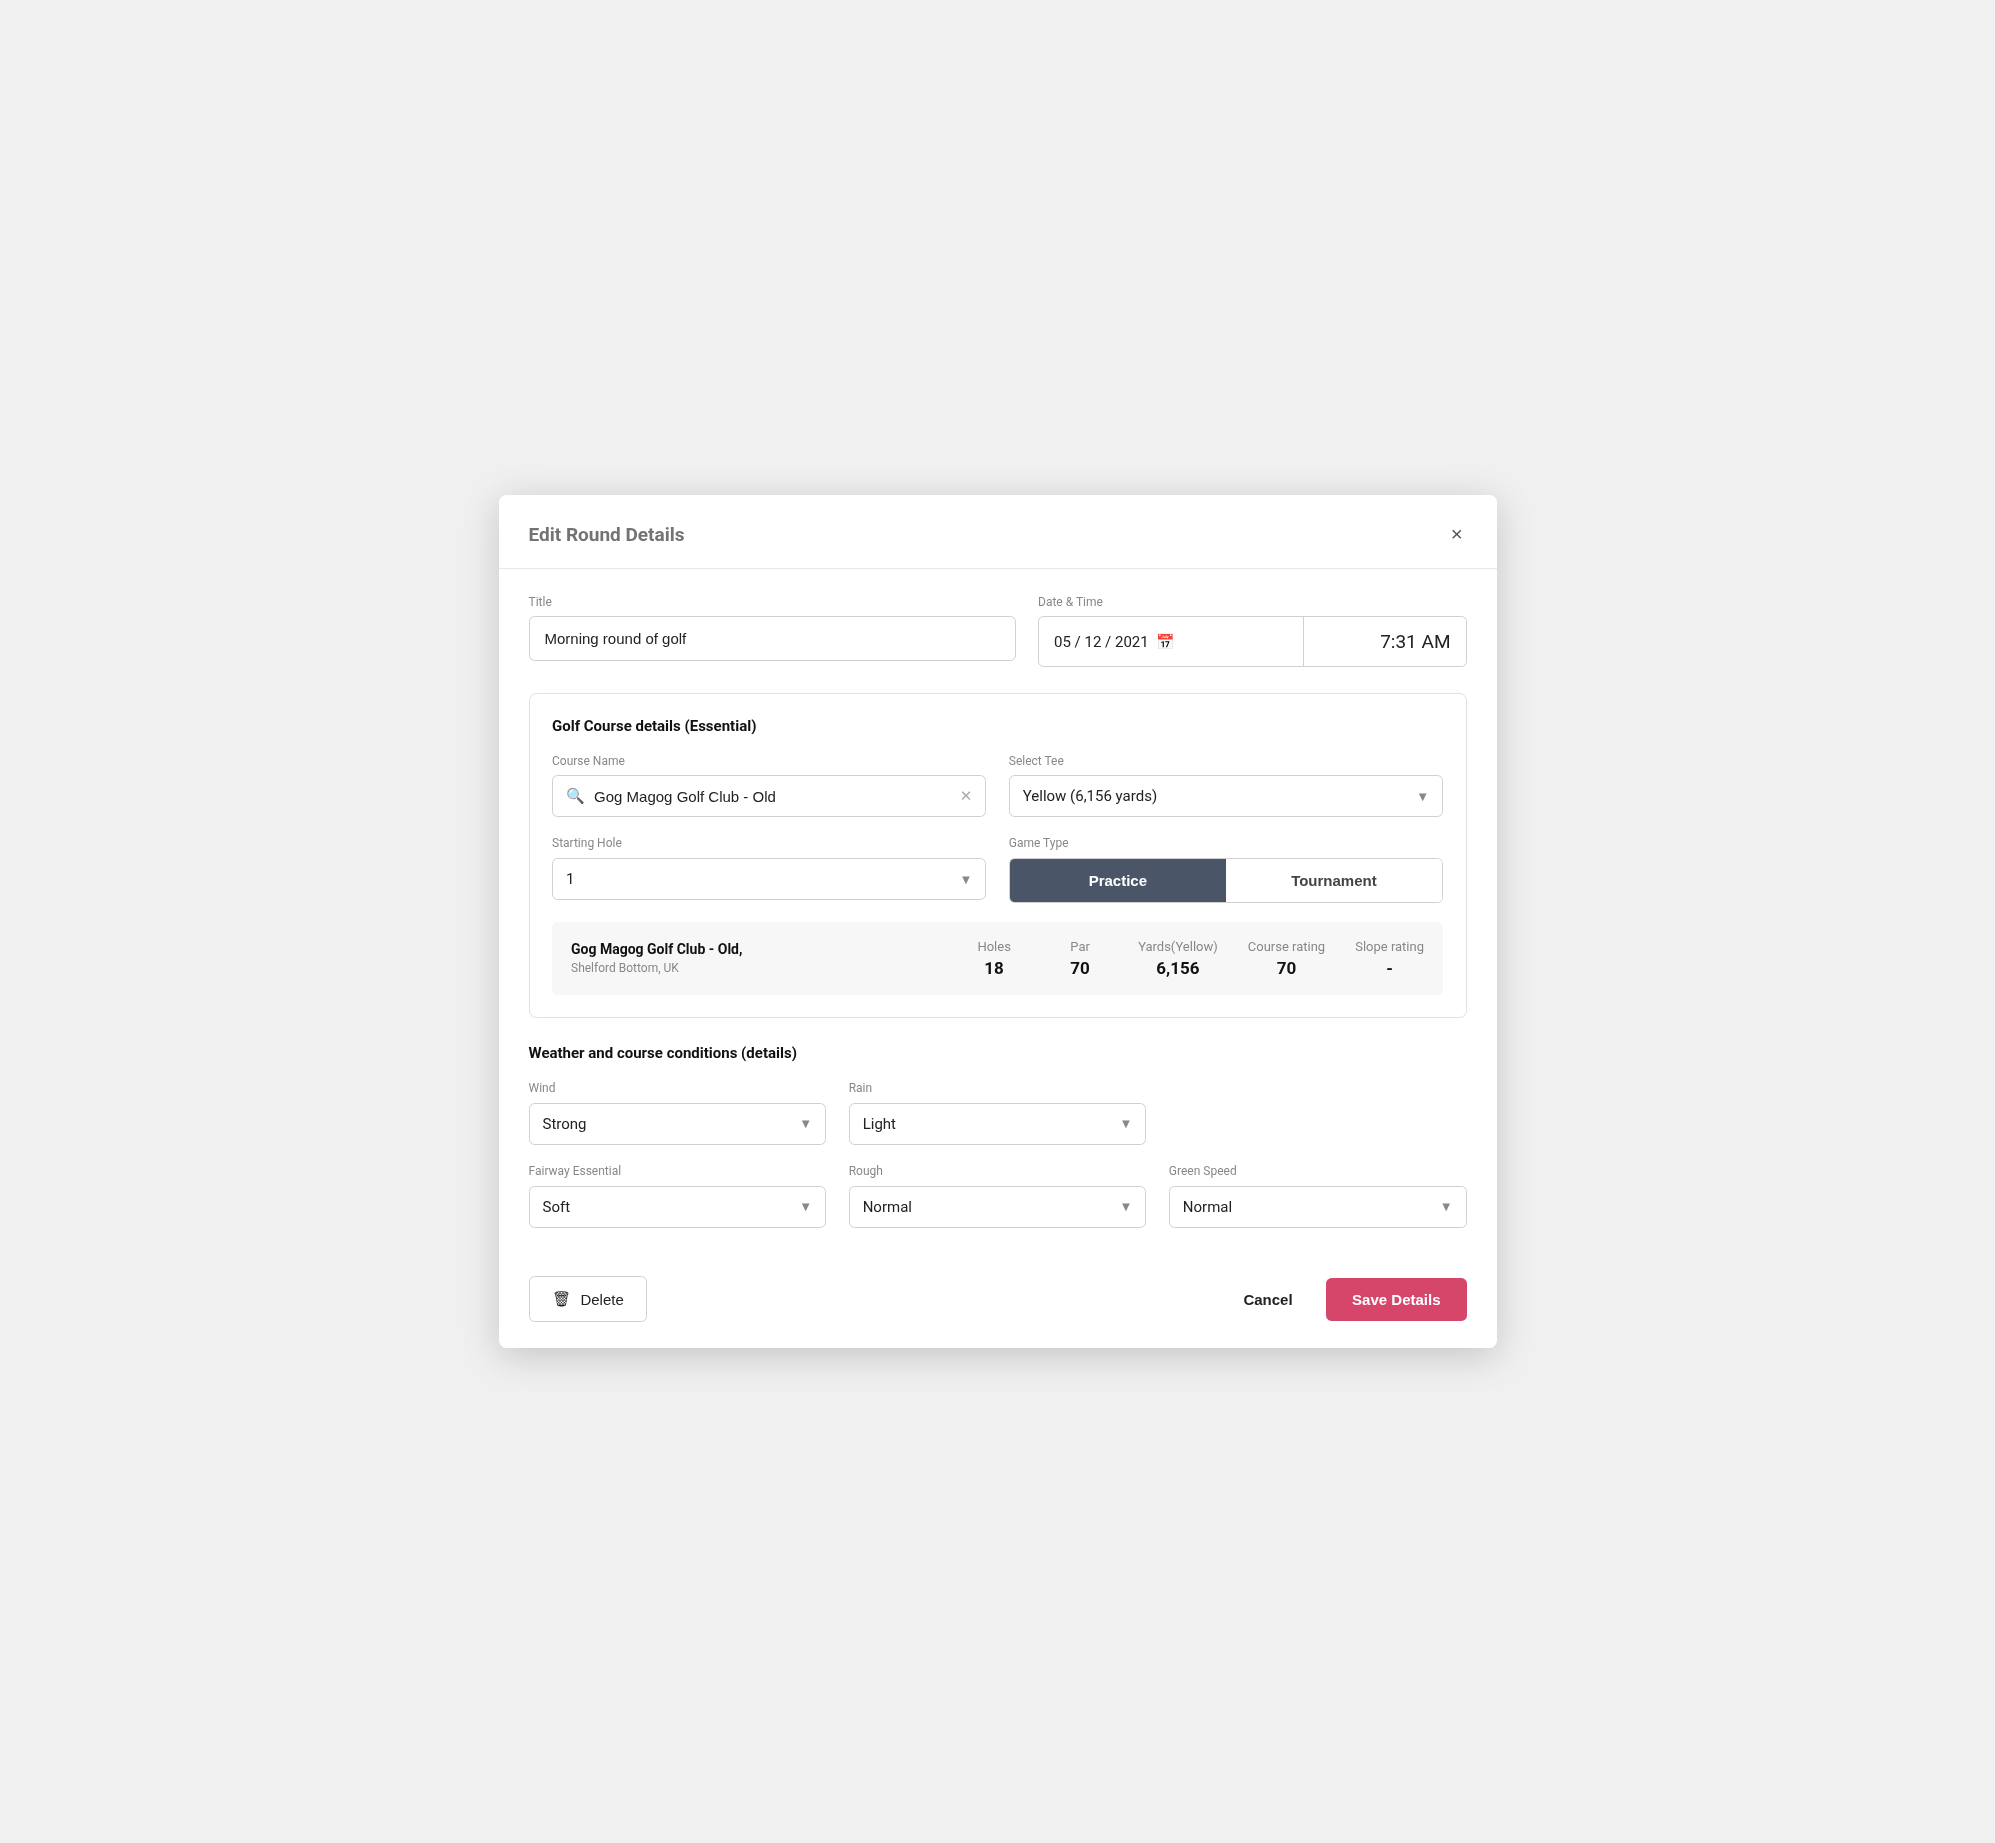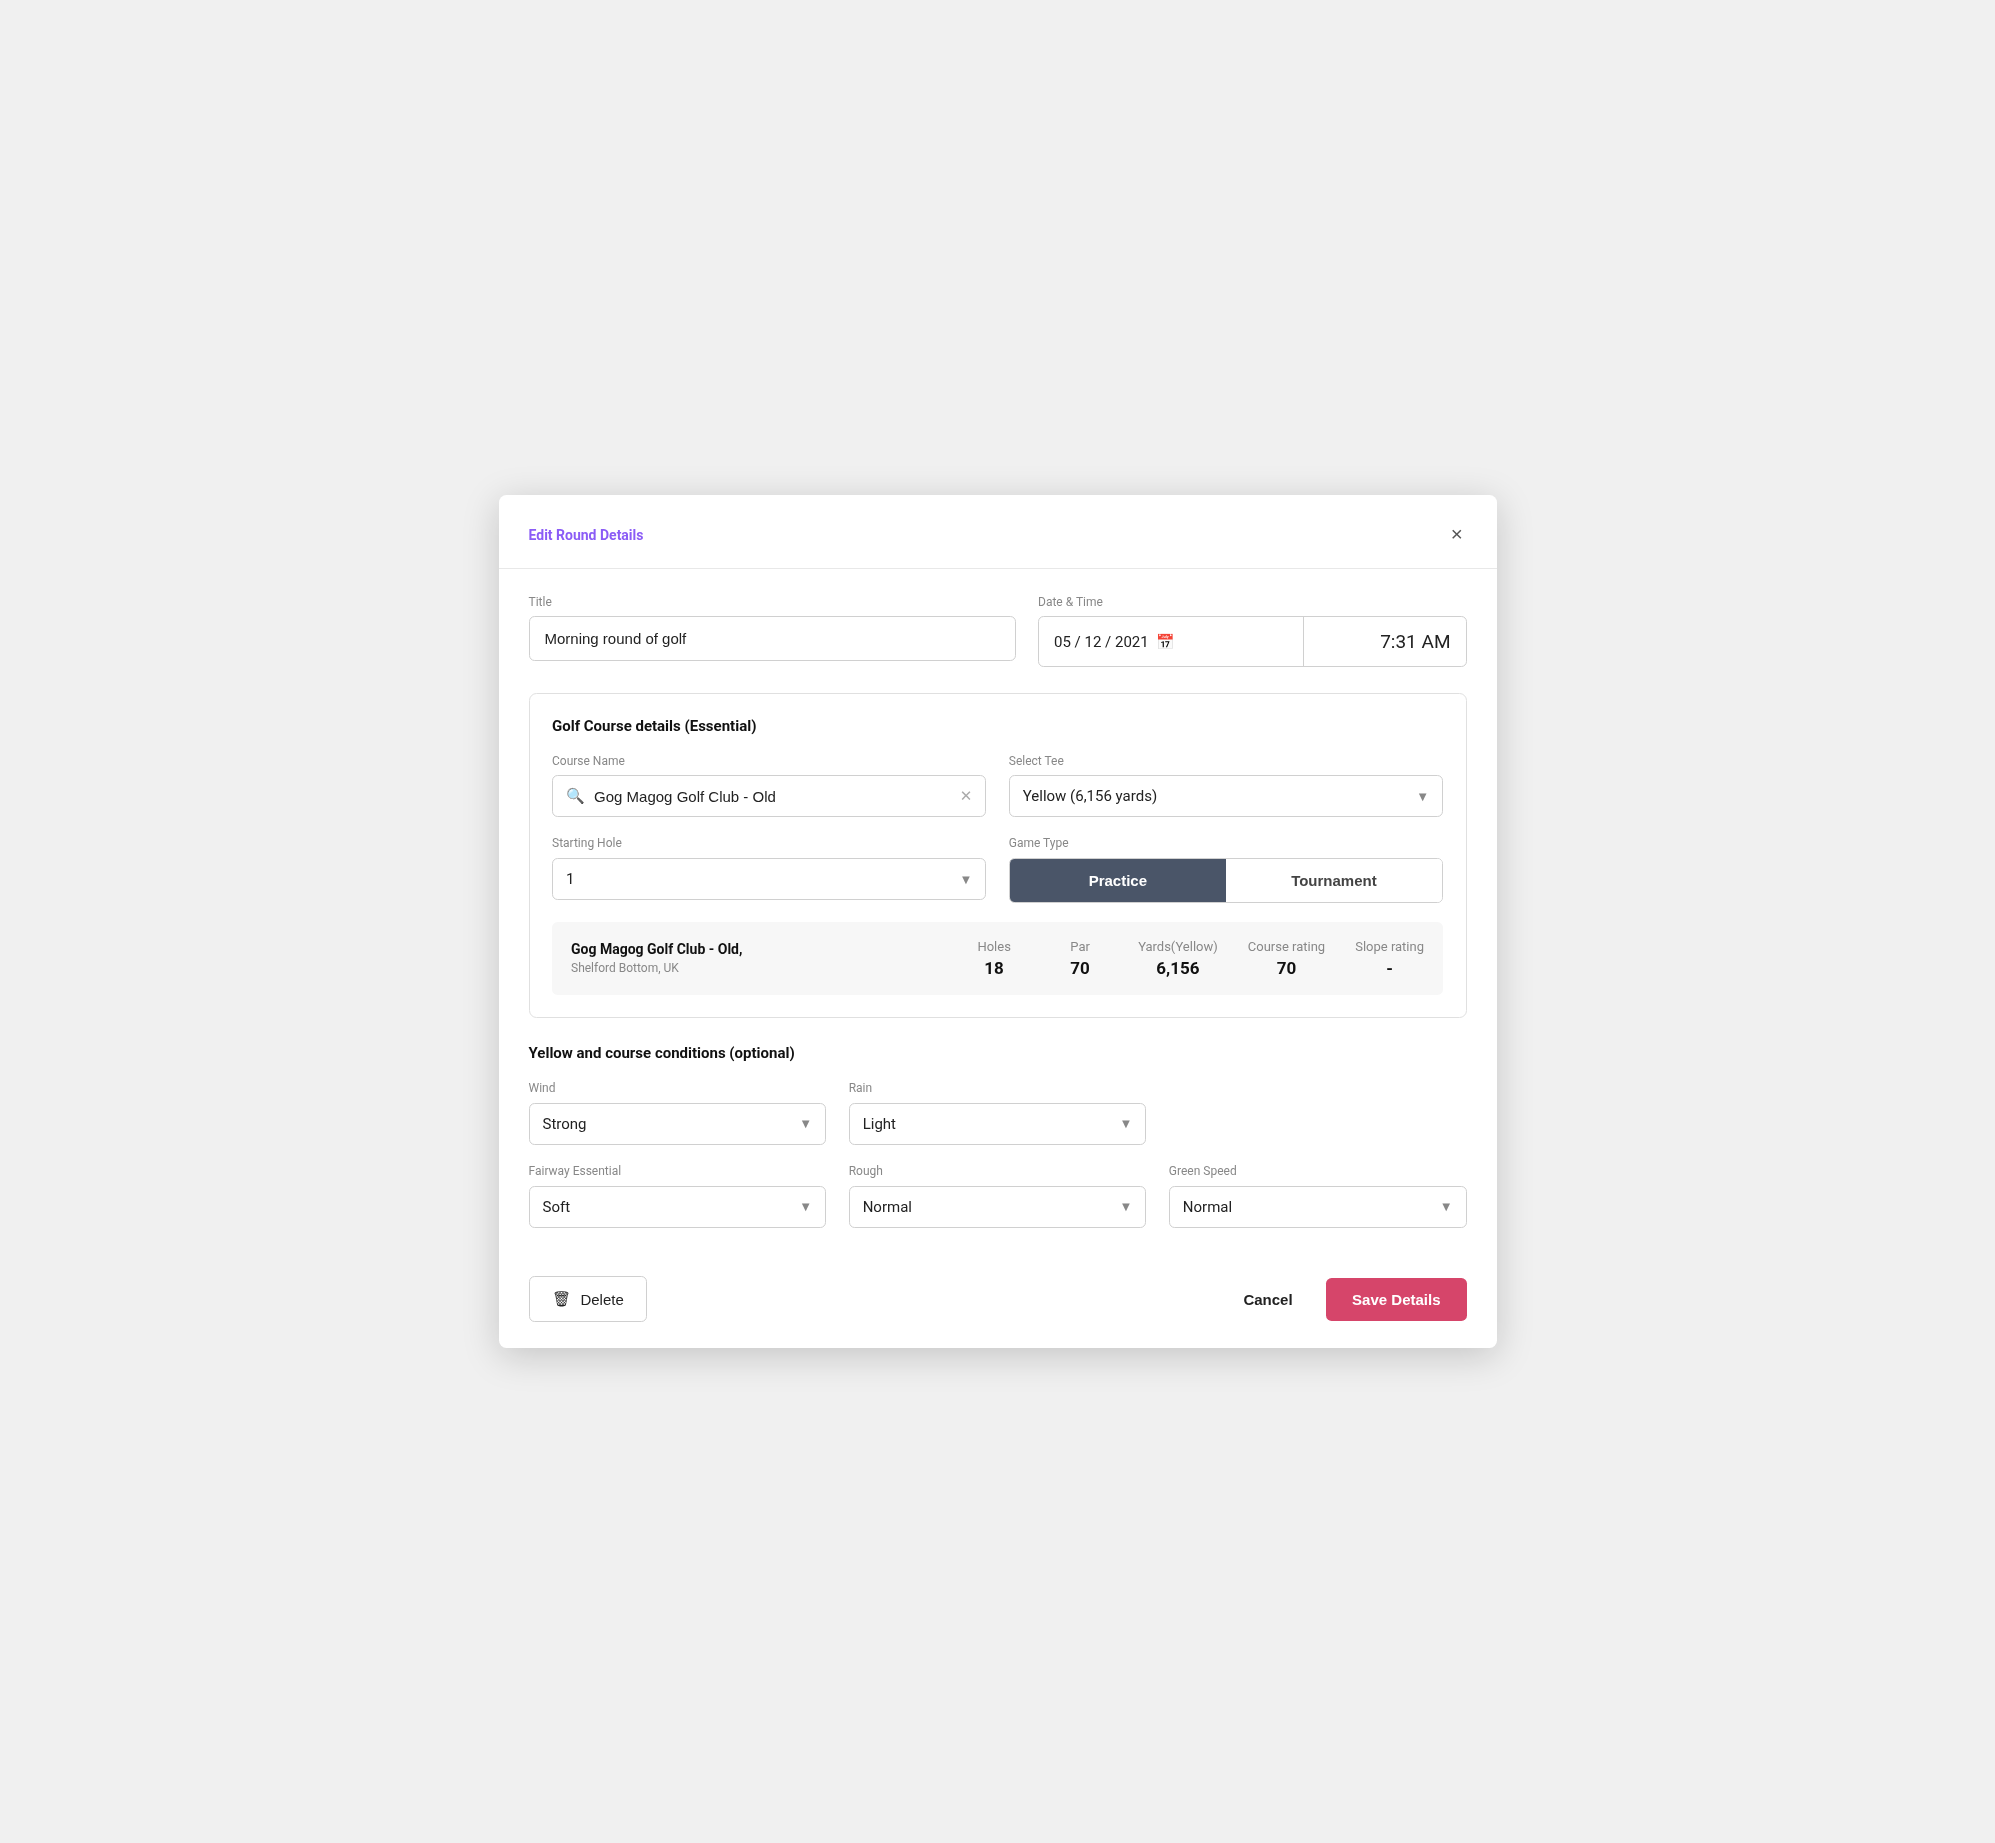--- a/index.html
+++ b/index.html
@@ -22,23 +22,23 @@
       position: relative;
     }
     .modal-header {
       display: flex;
       align-items: center;
       justify-content: space-between;
       padding: 26px 30px 19px 30px;
       border-bottom: 0.9px solid #e8e8e8;
     }
     .modal-title {
-      font-size: 14px;
-      font-weight: 700;
-      color: #8b5cf6;
+      font-size: 19px;
+      font-weight: 700;
+      color: #737373;
     }
     .close-btn {
       background: none;
       border: none;
       cursor: pointer;
       font-size: 20.6px;
       color: #555;
       line-height: 1;
       padding: 3.7px;
     }
@@ -390,21 +390,21 @@
           <div class="stat-value">70</div>
         </div>
         <div class="stat-col">
           <div class="stat-label">Slope rating</div>
           <div class="stat-value">-</div>
         </div>
       </div>
     </div>
 
     <div class="weather-section">
-      <div class="weather-title">Yellow and course conditions (optional)</div>
+      <div class="weather-title">Weather and course conditions (details)</div>
 
       <div class="weather-row">
         <div class="field-group">
           <label class="field-label">Wind</label>
           <div class="select-wrap">
             <span>Strong</span>
             <span class="chevron-icon">▼</span>
           </div>
         </div>
         <div class="field-group">

